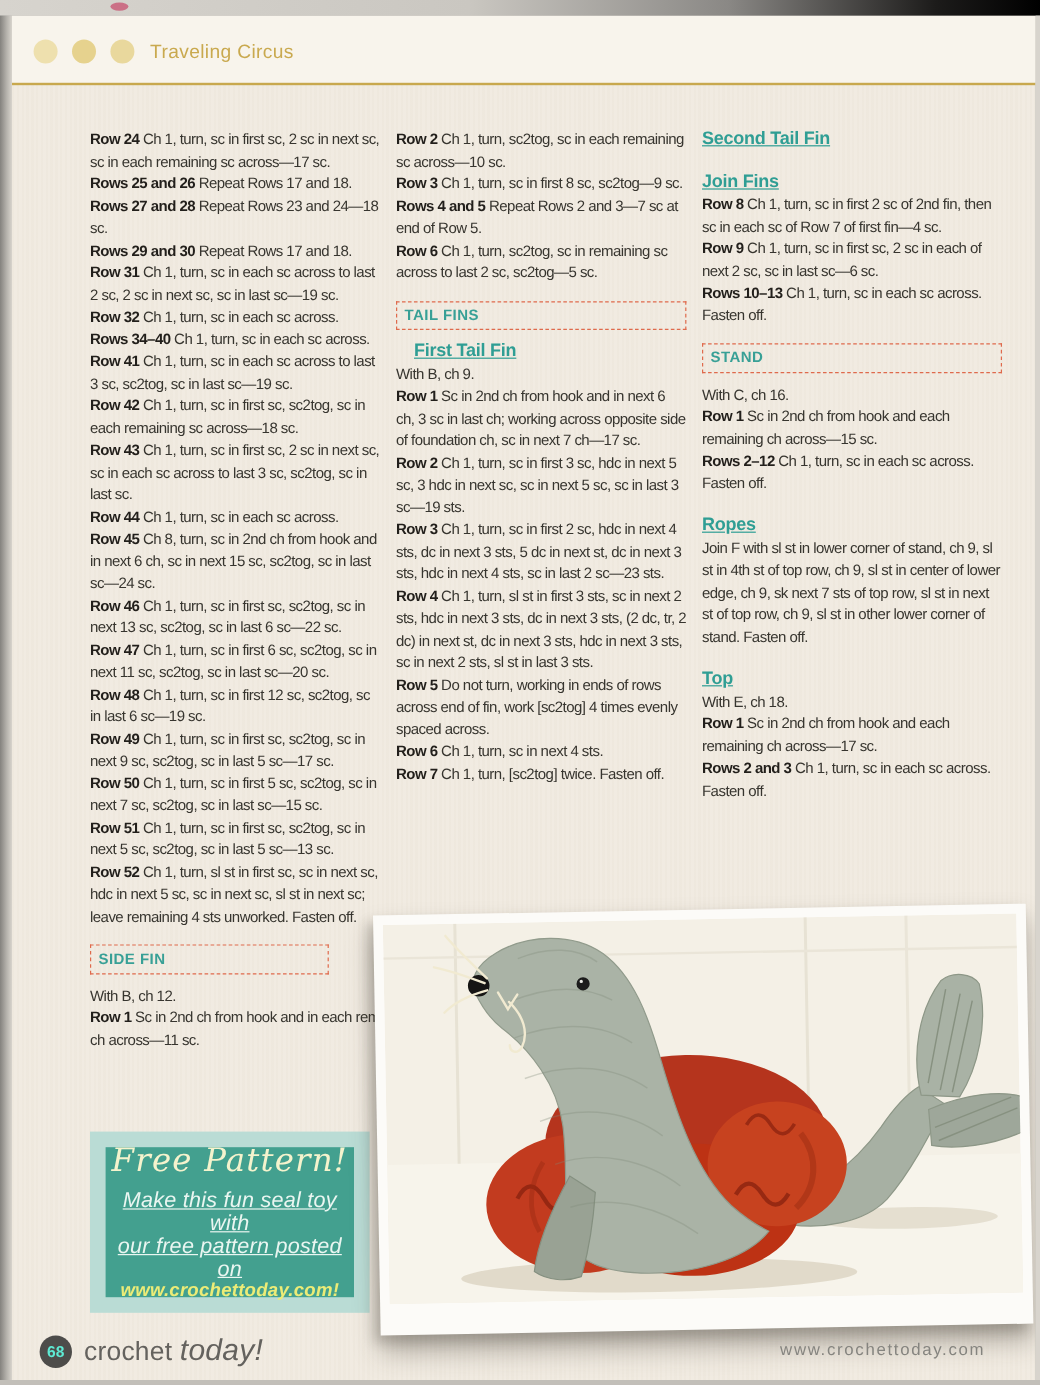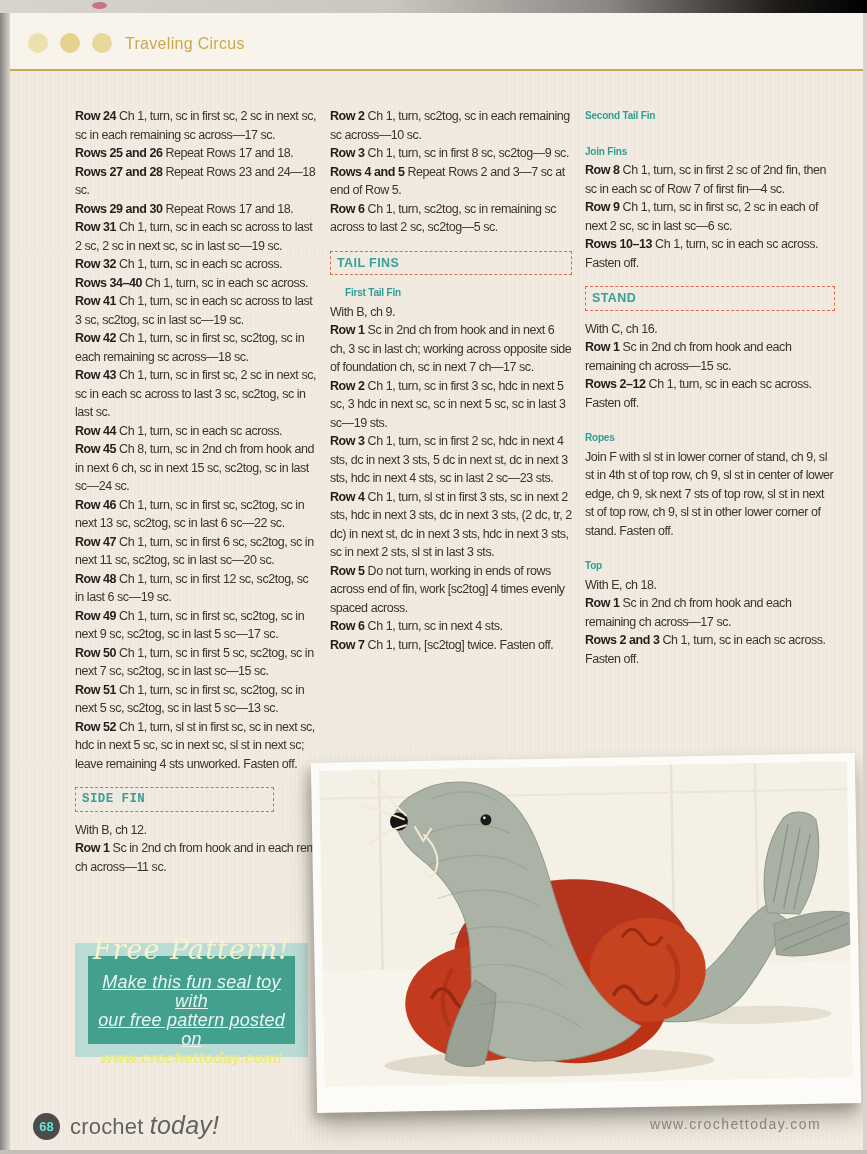--- a/index.html
+++ b/index.html
@@ -33,27 +33,27 @@
   
   .col { position:absolute; top:94px; width:242px; font-size:12.5px; line-height:18.5px;
          letter-spacing:-.45px; color:#37352f; }
   .col1 { left:65px; }
   .col2 { left:320px; }
   .col3 { left:575px; width:250px; }
   .col p { margin:0; }
   .col b { color:#221f1b; }
   .boxheader { border:1.6px dashed #df6a4c; color:#38a096; font-weight:bold; font-size:12.5px;
                letter-spacing:.4px; padding:2px 4px 2px 6px; margin:14px 0 9px 0; }
-  .col1 .boxheader { width:199px;font-family:Liberation Mono, monospace; }
-  .subhead { color:#2f9e94; font-weight:bold; font-size:10px; margin-top:17px; letter-spacing:-.2px; }
+  .col1 .boxheader { width:199px; }
+  .subhead { color:#2f9e94; font-weight:bold; font-size:15px; margin-top:17px; letter-spacing:-.2px;text-decoration:underline; }
   .boxheader + .subhead { margin-top:3px;padding-left:15px; }
   .col > :first-child { margin-top:0; }
 
   
-  .free-box { position:absolute; left:65px; top:930px; width:233px; height:114px;
+  .free-box { position:absolute; left:65px; top:930px; width:233px; height:151px;
               background:#badcd5; padding:13px; }
   .free-inner { width:100%; height:100%; background:#43a08f; text-align:center;
                 display:flex; flex-direction:column; justify-content:center; }
   .free-title { font-family:"DejaVu Serif","Liberation Serif",serif; font-style:italic;
                 font-size:27px; color:#f5f3cd; letter-spacing:1px; margin-bottom:8px; }
   .free-line  { font-style:italic; font-size:18px; line-height:19px; color:#eaf6f1; letter-spacing:.2px;text-decoration:underline; }
   .free-url   { font-style:italic; font-weight:bold; font-size:15.5px; color:#ecec77; letter-spacing:.2px; }
 
   
   .photo { position:absolute; left:304px; top:745px; width:544px; background:#fcfbf8;

